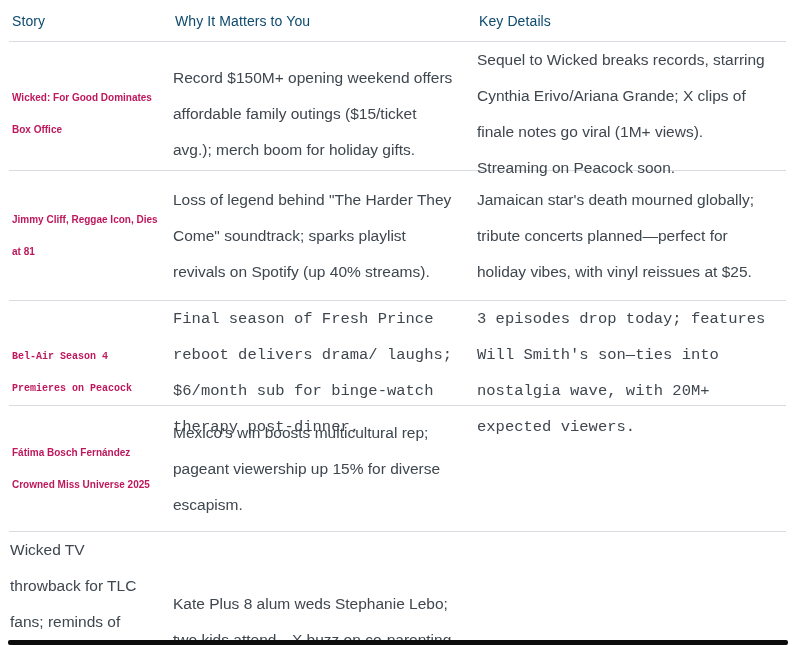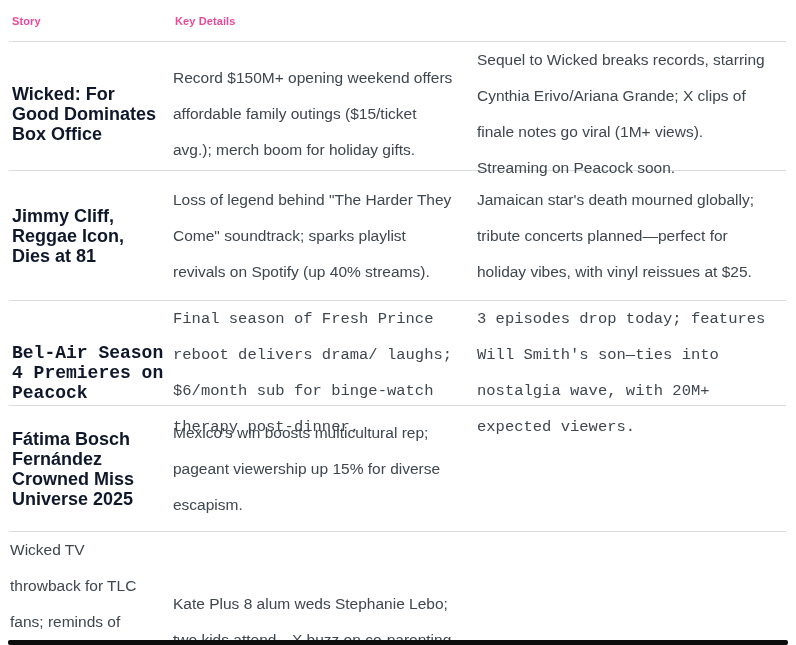--- a/index.html
+++ b/index.html
@@ -31,31 +31,31 @@
   .t-row.header {
     height: 41px;
     align-items: center;
   }
   .divider {
     height: 1px;
     background: #d8dce0;
     margin: 0 10px 0 9px;
   }
   .th {
-    font-size: 11px;
-    font-weight: bold;
-    color: #ec4899;
+    font-size: 14px;
+    font-weight: normal;
+    color: #0c4a6e;
     letter-spacing: 0.1px;
     padding-left: 2px;
   }
   .cell-story {
-    font-size: 18px;
+    font-size: 10px;
     font-weight: bold;
-    color: #0f172a;
-    line-height: 20px;
+    color: #be185d;
+    line-height: 32px;
     padding-left: 2px;
     padding-right: 8px;
   }
   .cell-body {
     font-size: 15.5px;
     font-weight: normal;
     color: #3e464e;
     line-height: 36px;
     padding-right: 22px;
   }
@@ -77,20 +77,21 @@
     border-radius: 2px;
   }
 </style>
 </head>
 <body>
 
 <div class="news-table">
 
   <div class="t-row header">
     <div class="th">Story</div>
+    <div class="th">Why It Matters to You</div>
     <div class="th">Key Details</div>
   </div>
 
   <div class="divider"></div>
 
   <div class="t-row r1">
     <div class="cell-story">Wicked: For Good Dominates Box Office</div>
     <div class="cell-body">Record $150M+ opening weekend offers affordable family outings ($15/ticket avg.); merch boom for holiday gifts.</div>
     <div class="cell-body cell-details">Sequel to Wicked breaks records, starring Cynthia Erivo/Ariana Grande; X clips of finale notes go viral (1M+ views). Streaming on Peacock soon.</div>
   </div>

